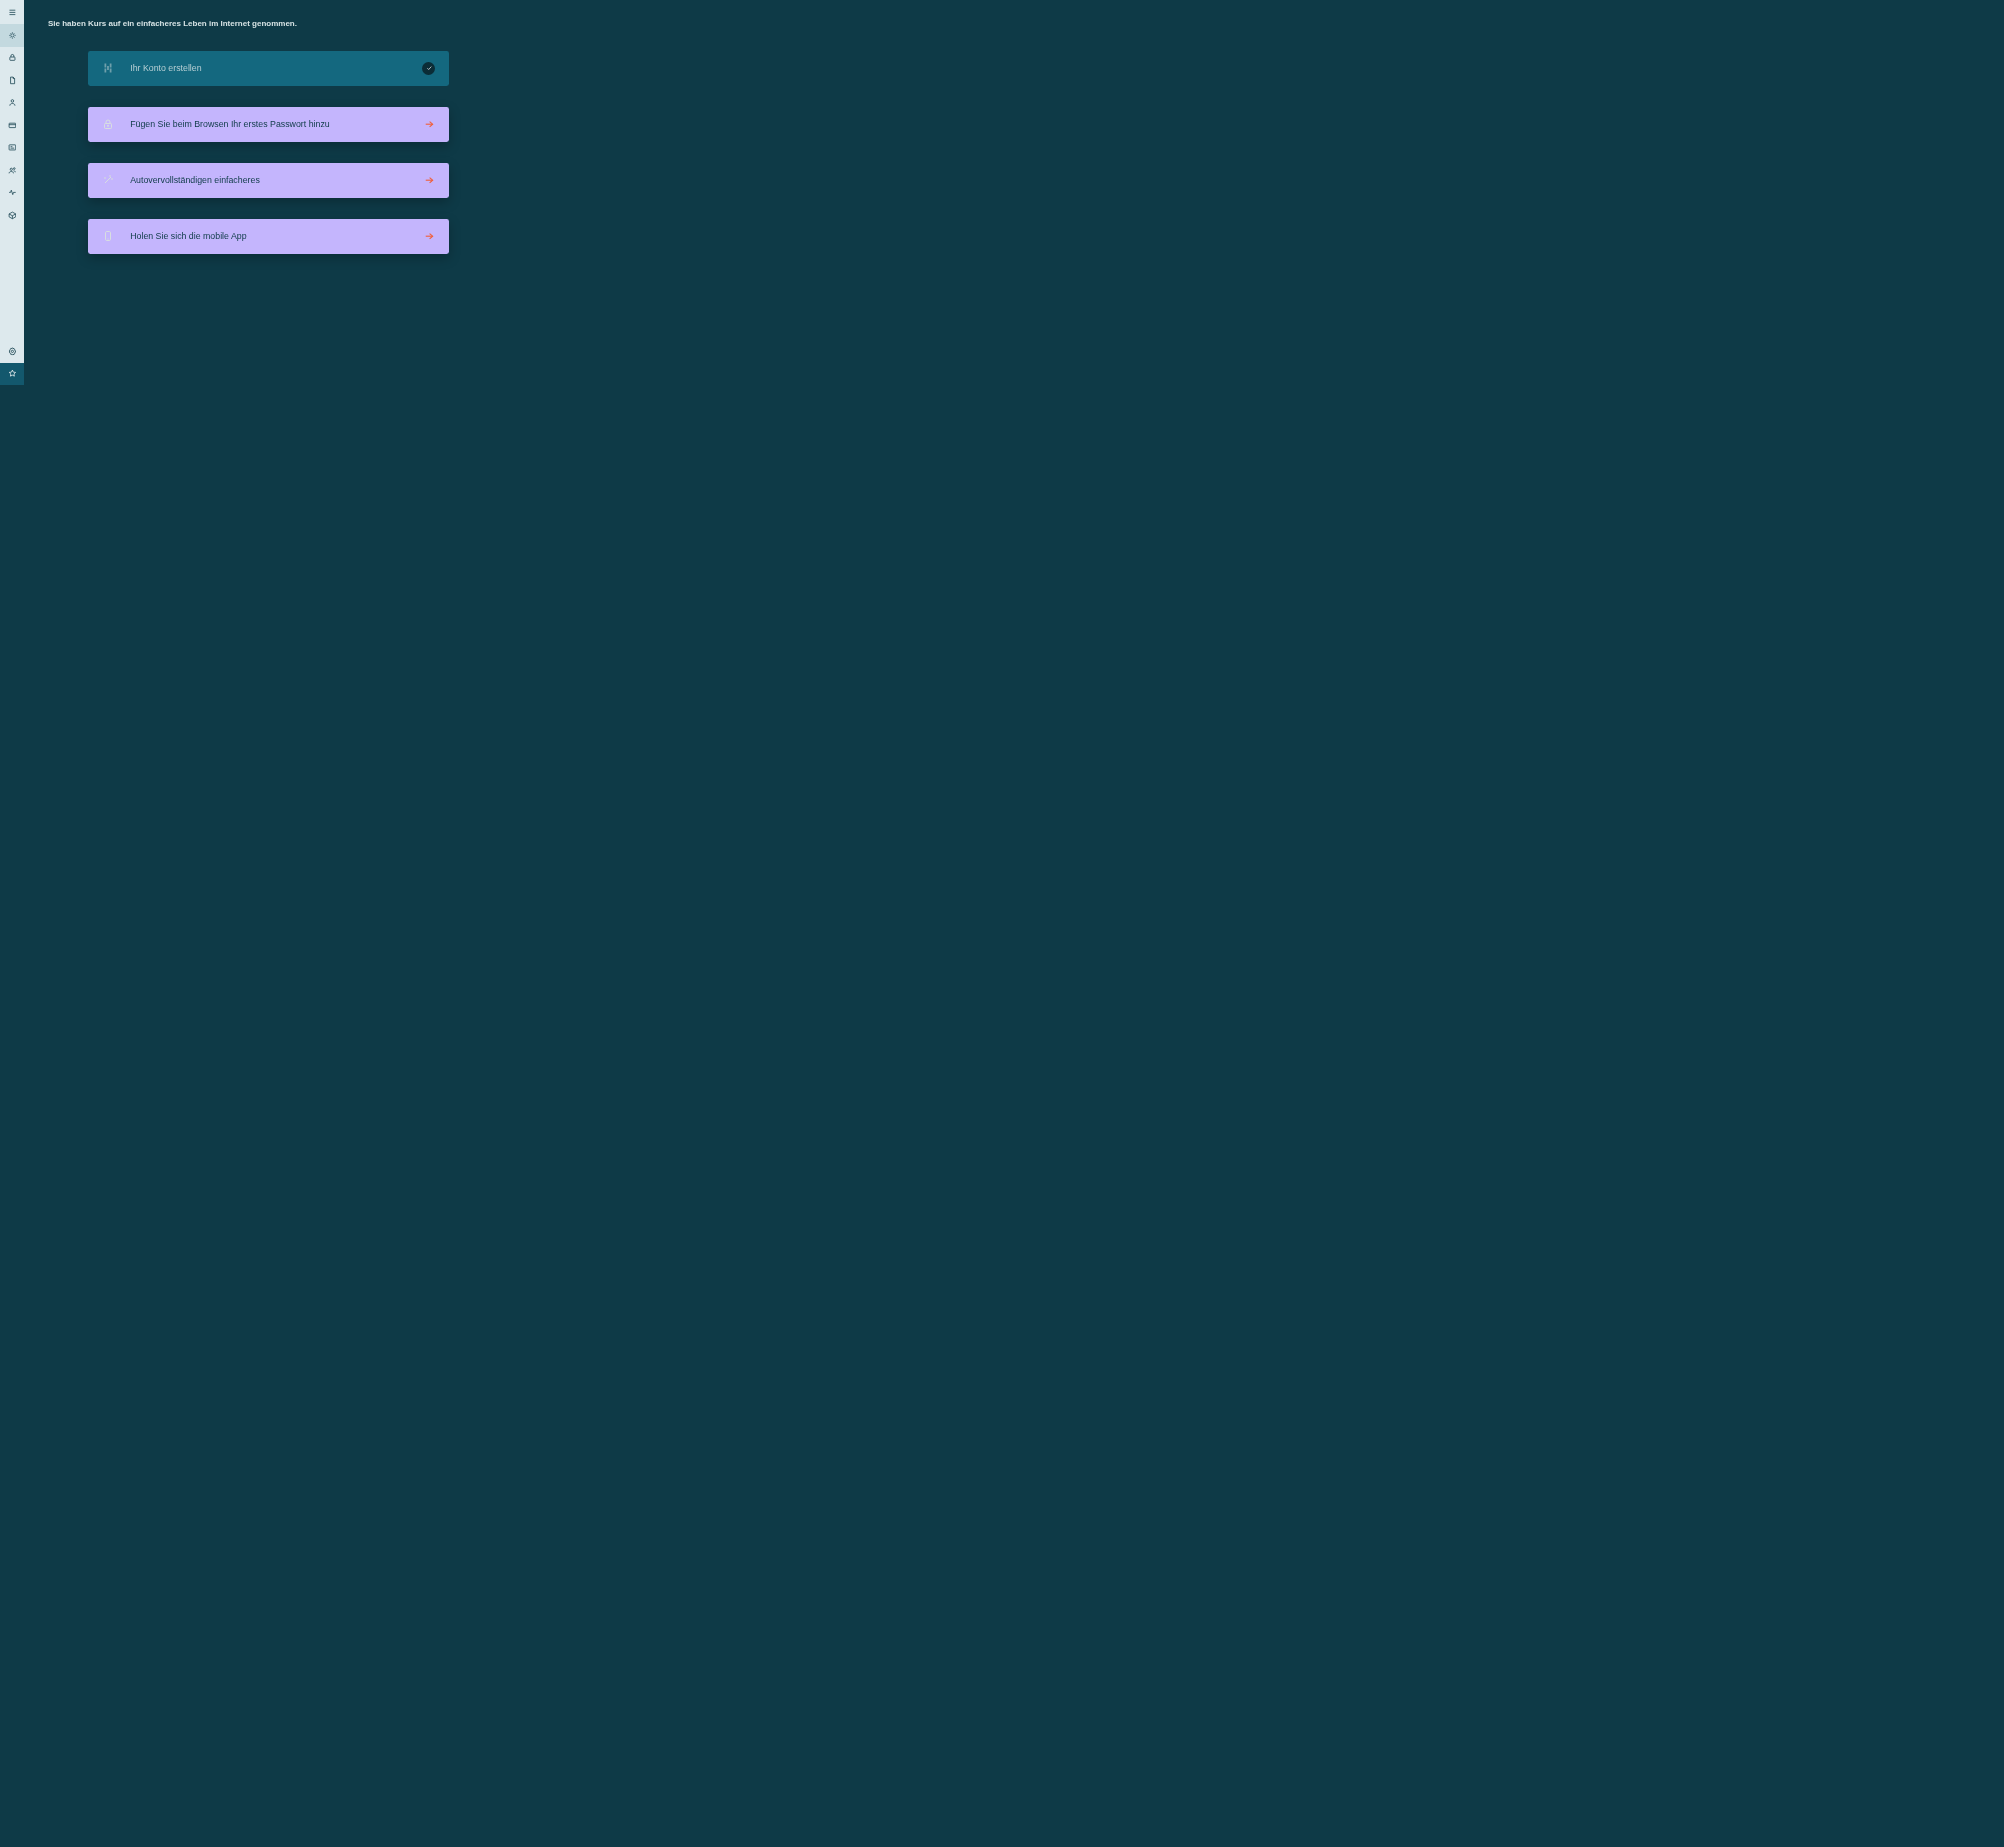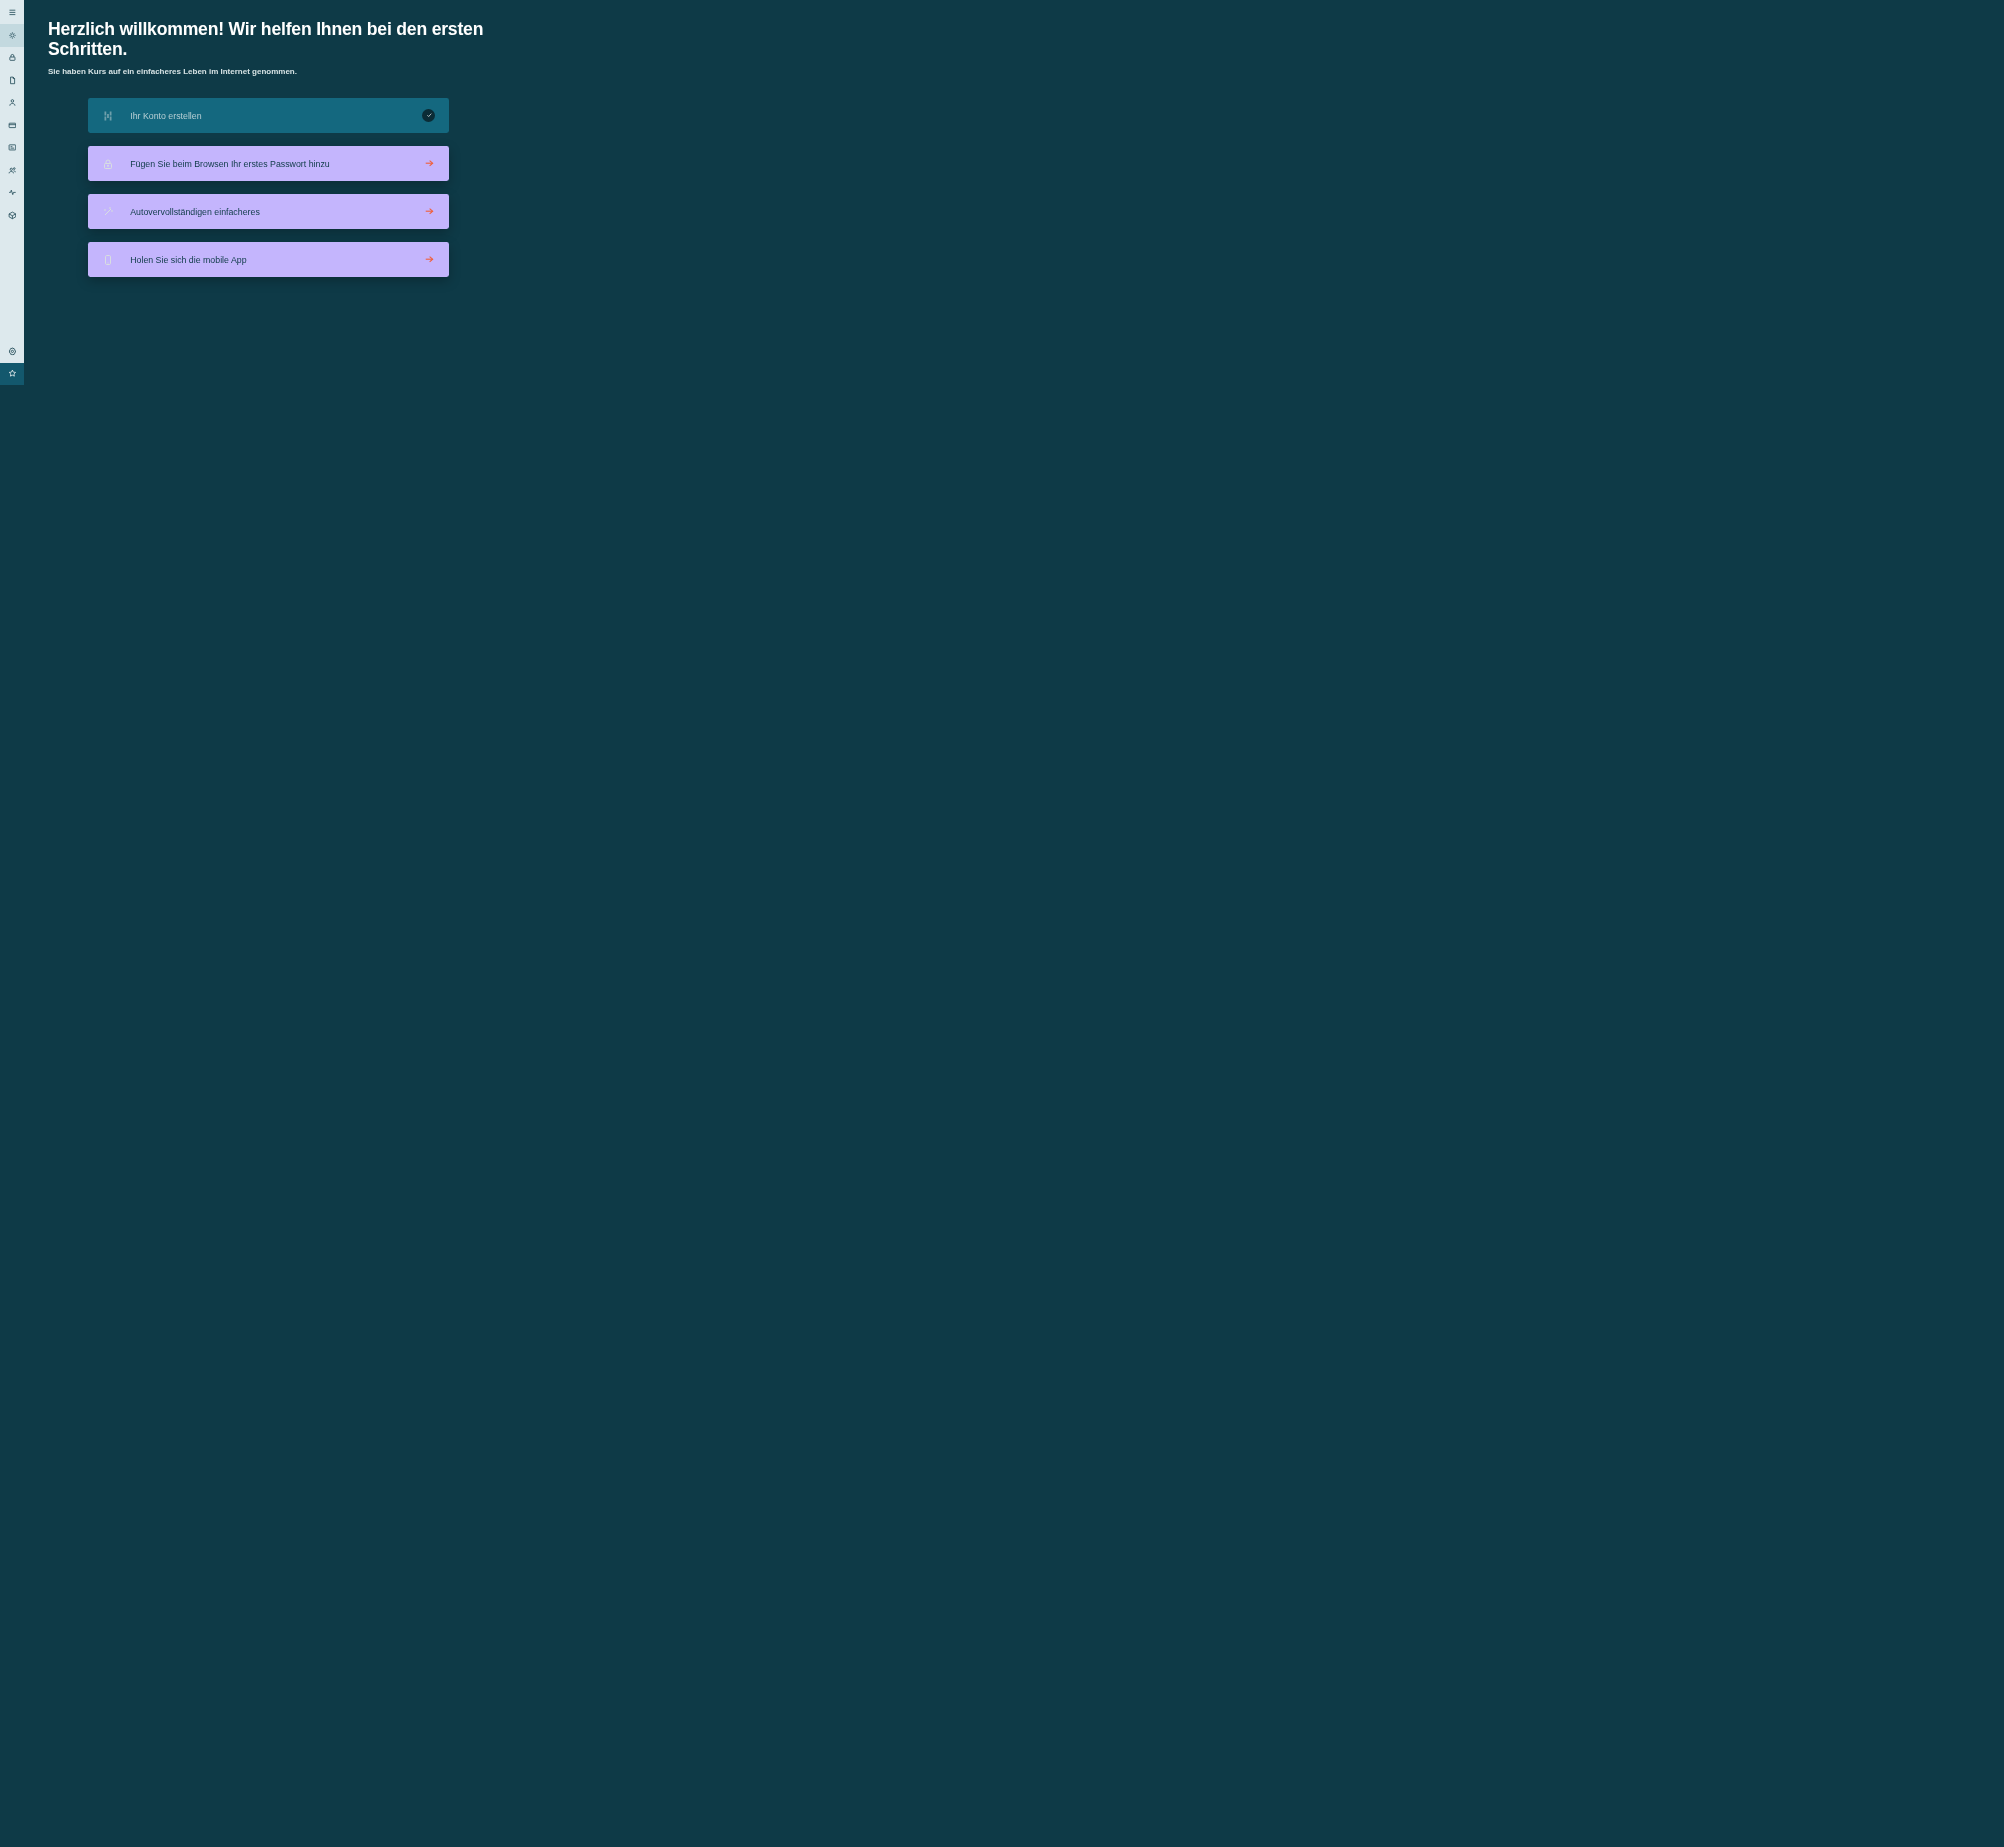--- a/index.html
+++ b/index.html
@@ -55,21 +55,21 @@
   font-size: 8px;
   font-weight: 700;
   color: #d5e2e4;
   margin-bottom: 22.5px;
 }
 .cards {
   width: 361px;
   margin-left: 40px;
   display: flex;
   flex-direction: column;
-  gap: 13px;
+  gap: 21px;
 }
 .card {
   background: #c4b5fd;
   border-radius: 2.4px;
   height: 35px;
   display: flex;
   align-items: center;
   padding: 0 13.6px;
   box-shadow: 0 4px 12px rgba(0,0,0,0.25);
   cursor: pointer;
@@ -202,21 +202,20 @@
     </div>
     <div class="sidebar-item active">
       <svg viewBox="0 0 24 24" fill="none" stroke="currentColor" stroke-width="2">
           <path d="M12 3 l2.6 5.6 l6.1 0.7 l-4.5 4.2 l1.2 6 L12 16.8 l-5.4 2.7 l1.2-6 L3.3 9.3 l6.1-0.7 Z"></path>
         </svg>
     </div>
   </div>
 </div>
 
 <div class="main">
-  <h1 class="title">Herzlich willkommen! Wir helfen Ihnen bei den ersten Schritten.</h1>
   <p class="subtitle">Sie haben Kurs auf ein einfacheres Leben im Internet genommen.</p>
 
   <div class="cards">
 
     <div class="card done">
       <div class="card-icon">
         <svg viewBox="0 0 24 24" fill="currentColor">
             <rect x="5" y="3" width="3.5" height="8"></rect>
             <rect x="5" y="13" width="3.5" height="8"></rect>
             <rect x="15.5" y="3" width="3.5" height="8"></rect>

